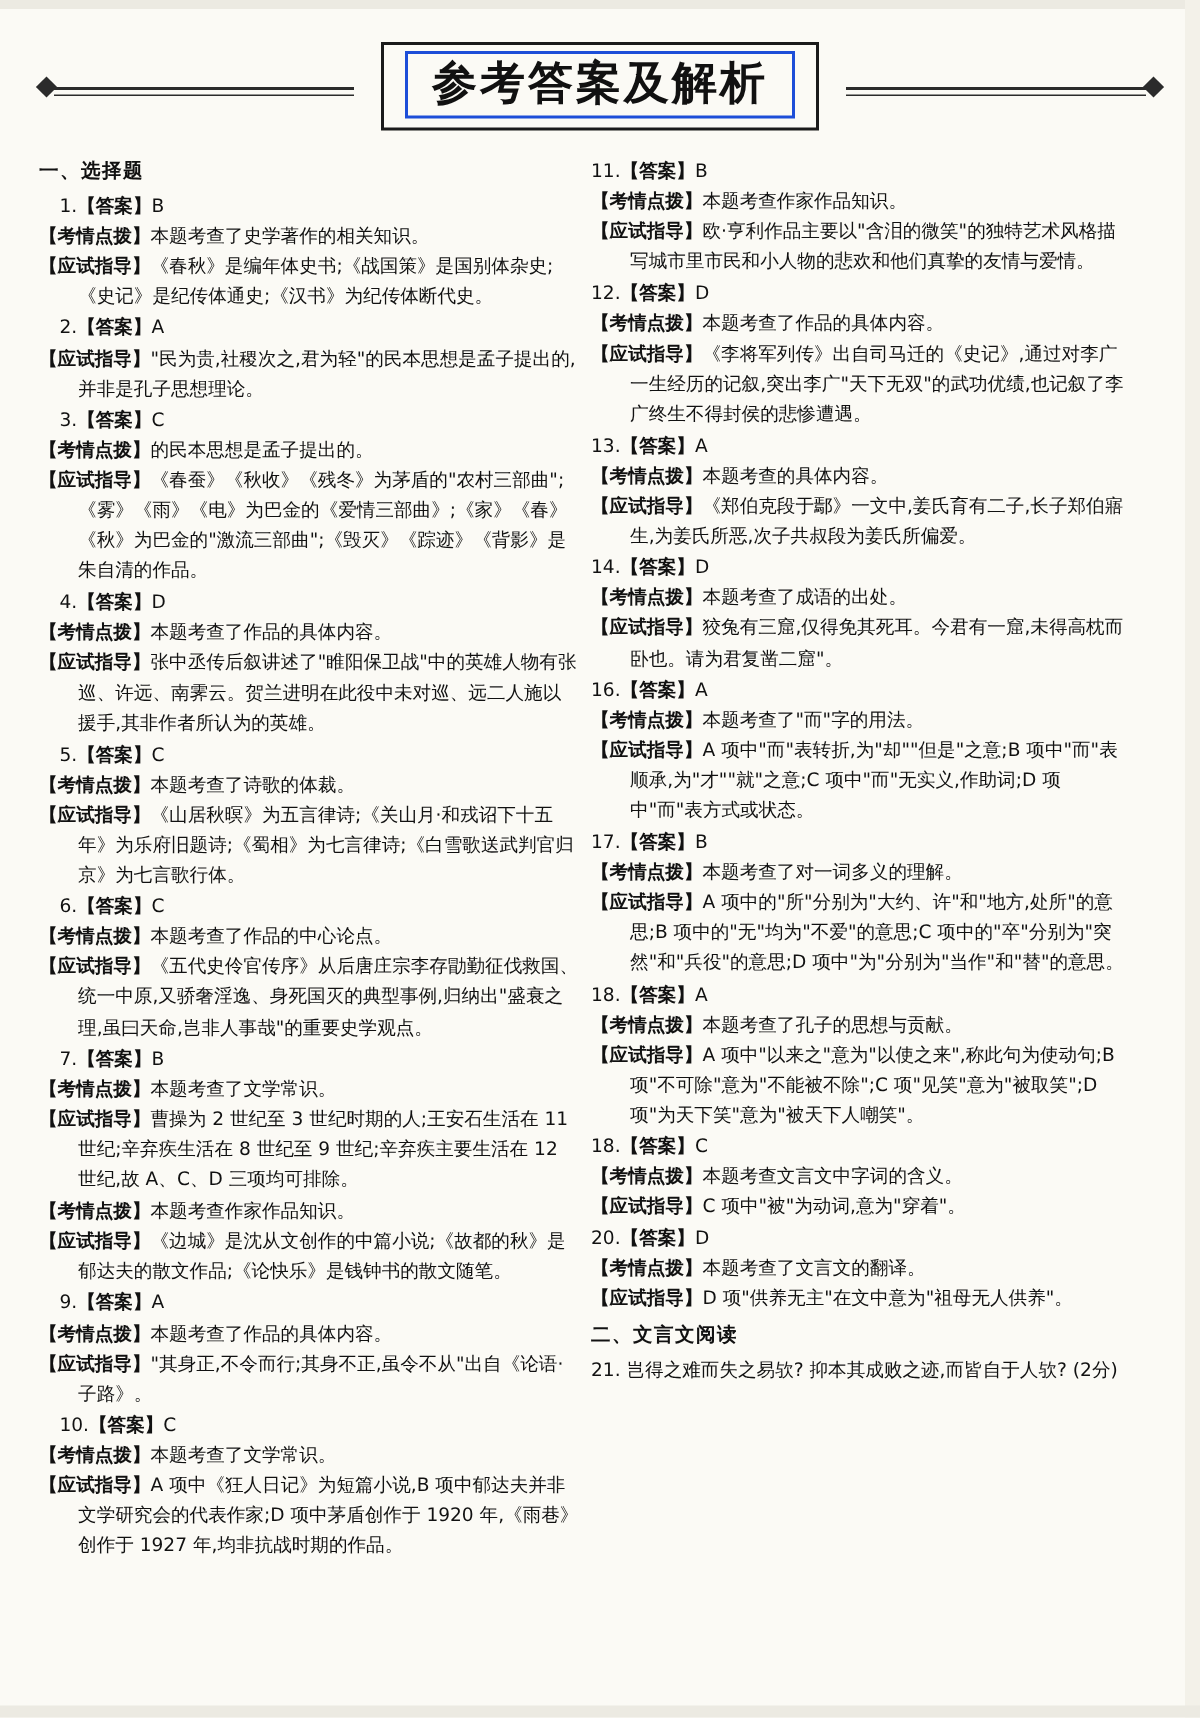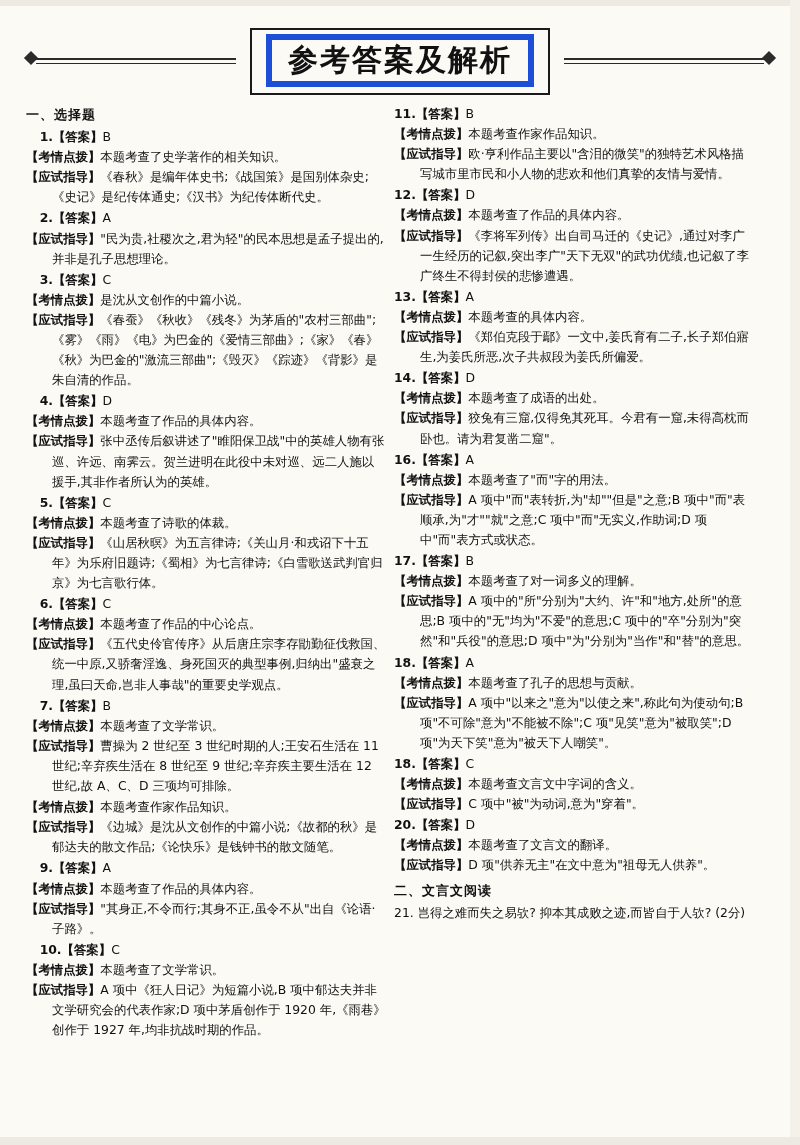--- a/index.html
+++ b/index.html
@@ -44,21 +44,21 @@
   }
   .diamond.l{left:0px;}
   .diamond.r{right:0px;}
   .title-box{
     position:absolute;left:50%;transform:translateX(-50%);top:6px;
     border:2px solid #1a1a1a;
     padding:4px 14px 6px 14px;
     background:#fbfaf5;
   }
   .title-box .inner{
-    border:6px solid #1d4ed8;
+    border:2px solid #1d4ed8;
     padding:3px 16px 5px 16px;
   }
   .title-text{
     font-family:"DejaVu Serif","Liberation Serif",serif;
     font-weight:bold;
     font-size:30px;
     letter-spacing:2px;
     line-height:1.1;
     color:#111;
     white-space:nowrap;
@@ -91,21 +91,21 @@
   .ln-ind{ text-indent:1.1em; }
   .hang{
     padding-left:1.15em;
     text-indent:-1.15em;
   }
   .hang2{
     padding-left:2.1em;
     text-indent:-2.1em;
   }
   .lbl{font-weight:bold;}
-  .q-num{font-weight:bold;}
+  .q-num{font-weight:normal;}
   .tail{margin-top:4px;}
 </style>
 </head>
 <body>
 
 <div class="page">
   <div class="edge-top"></div>
   <div class="edge-right"></div>
   <div class="edge-bottom"></div>
 
@@ -134,21 +134,21 @@
         <div class="line hang2"><span class="lbl">【应试指导】</span><span>《春秋》是编年体史书;《战国策》是国别体杂史;《史记》是纪传体通史;《汉书》为纪传体断代史。</span></div>
       </div>
 
       <div class="qblock">
         <div class="line ln-ind"><span class="q-num">2.</span><span class="lbl">【答案】</span><span>A</span></div>
         <div class="line hang2"><span class="lbl">【应试指导】</span><span>"民为贵,社稷次之,君为轻"的民本思想是孟子提出的,并非是孔子思想理论。</span></div>
       </div>
 
       <div class="qblock">
         <div class="line ln-ind"><span class="q-num">3.</span><span class="lbl">【答案】</span><span>C</span></div>
-        <div class="line hang2"><span class="lbl">【考情点拨】</span><span>是沈从文创作的中篇小说。</span></div>
+        <div class="line hang2"><span class="lbl">【考情点拨】</span><span>的民本思想是孟子提出的。</span></div>
         <div class="line hang2"><span class="lbl">【应试指导】</span><span>《春蚕》《秋收》《残冬》为茅盾的"农村三部曲";《雾》《雨》《电》为巴金的《爱情三部曲》;《家》《春》《秋》为巴金的"激流三部曲";《毁灭》《踪迹》《背影》是朱自清的作品。</span></div>
       </div>
 
       <div class="qblock">
         <div class="line ln-ind"><span class="q-num">4.</span><span class="lbl">【答案】</span><span>D</span></div>
         <div class="line hang2"><span class="lbl">【考情点拨】</span><span>本题考查了作品的具体内容。</span></div>
         <div class="line hang2"><span class="lbl">【应试指导】</span><span>张中丞传后叙讲述了"睢阳保卫战"中的英雄人物有张巡、许远、南霁云。贺兰进明在此役中未对巡、远二人施以援手,其非作者所认为的英雄。</span></div>
       </div>
 
       <div class="qblock">

